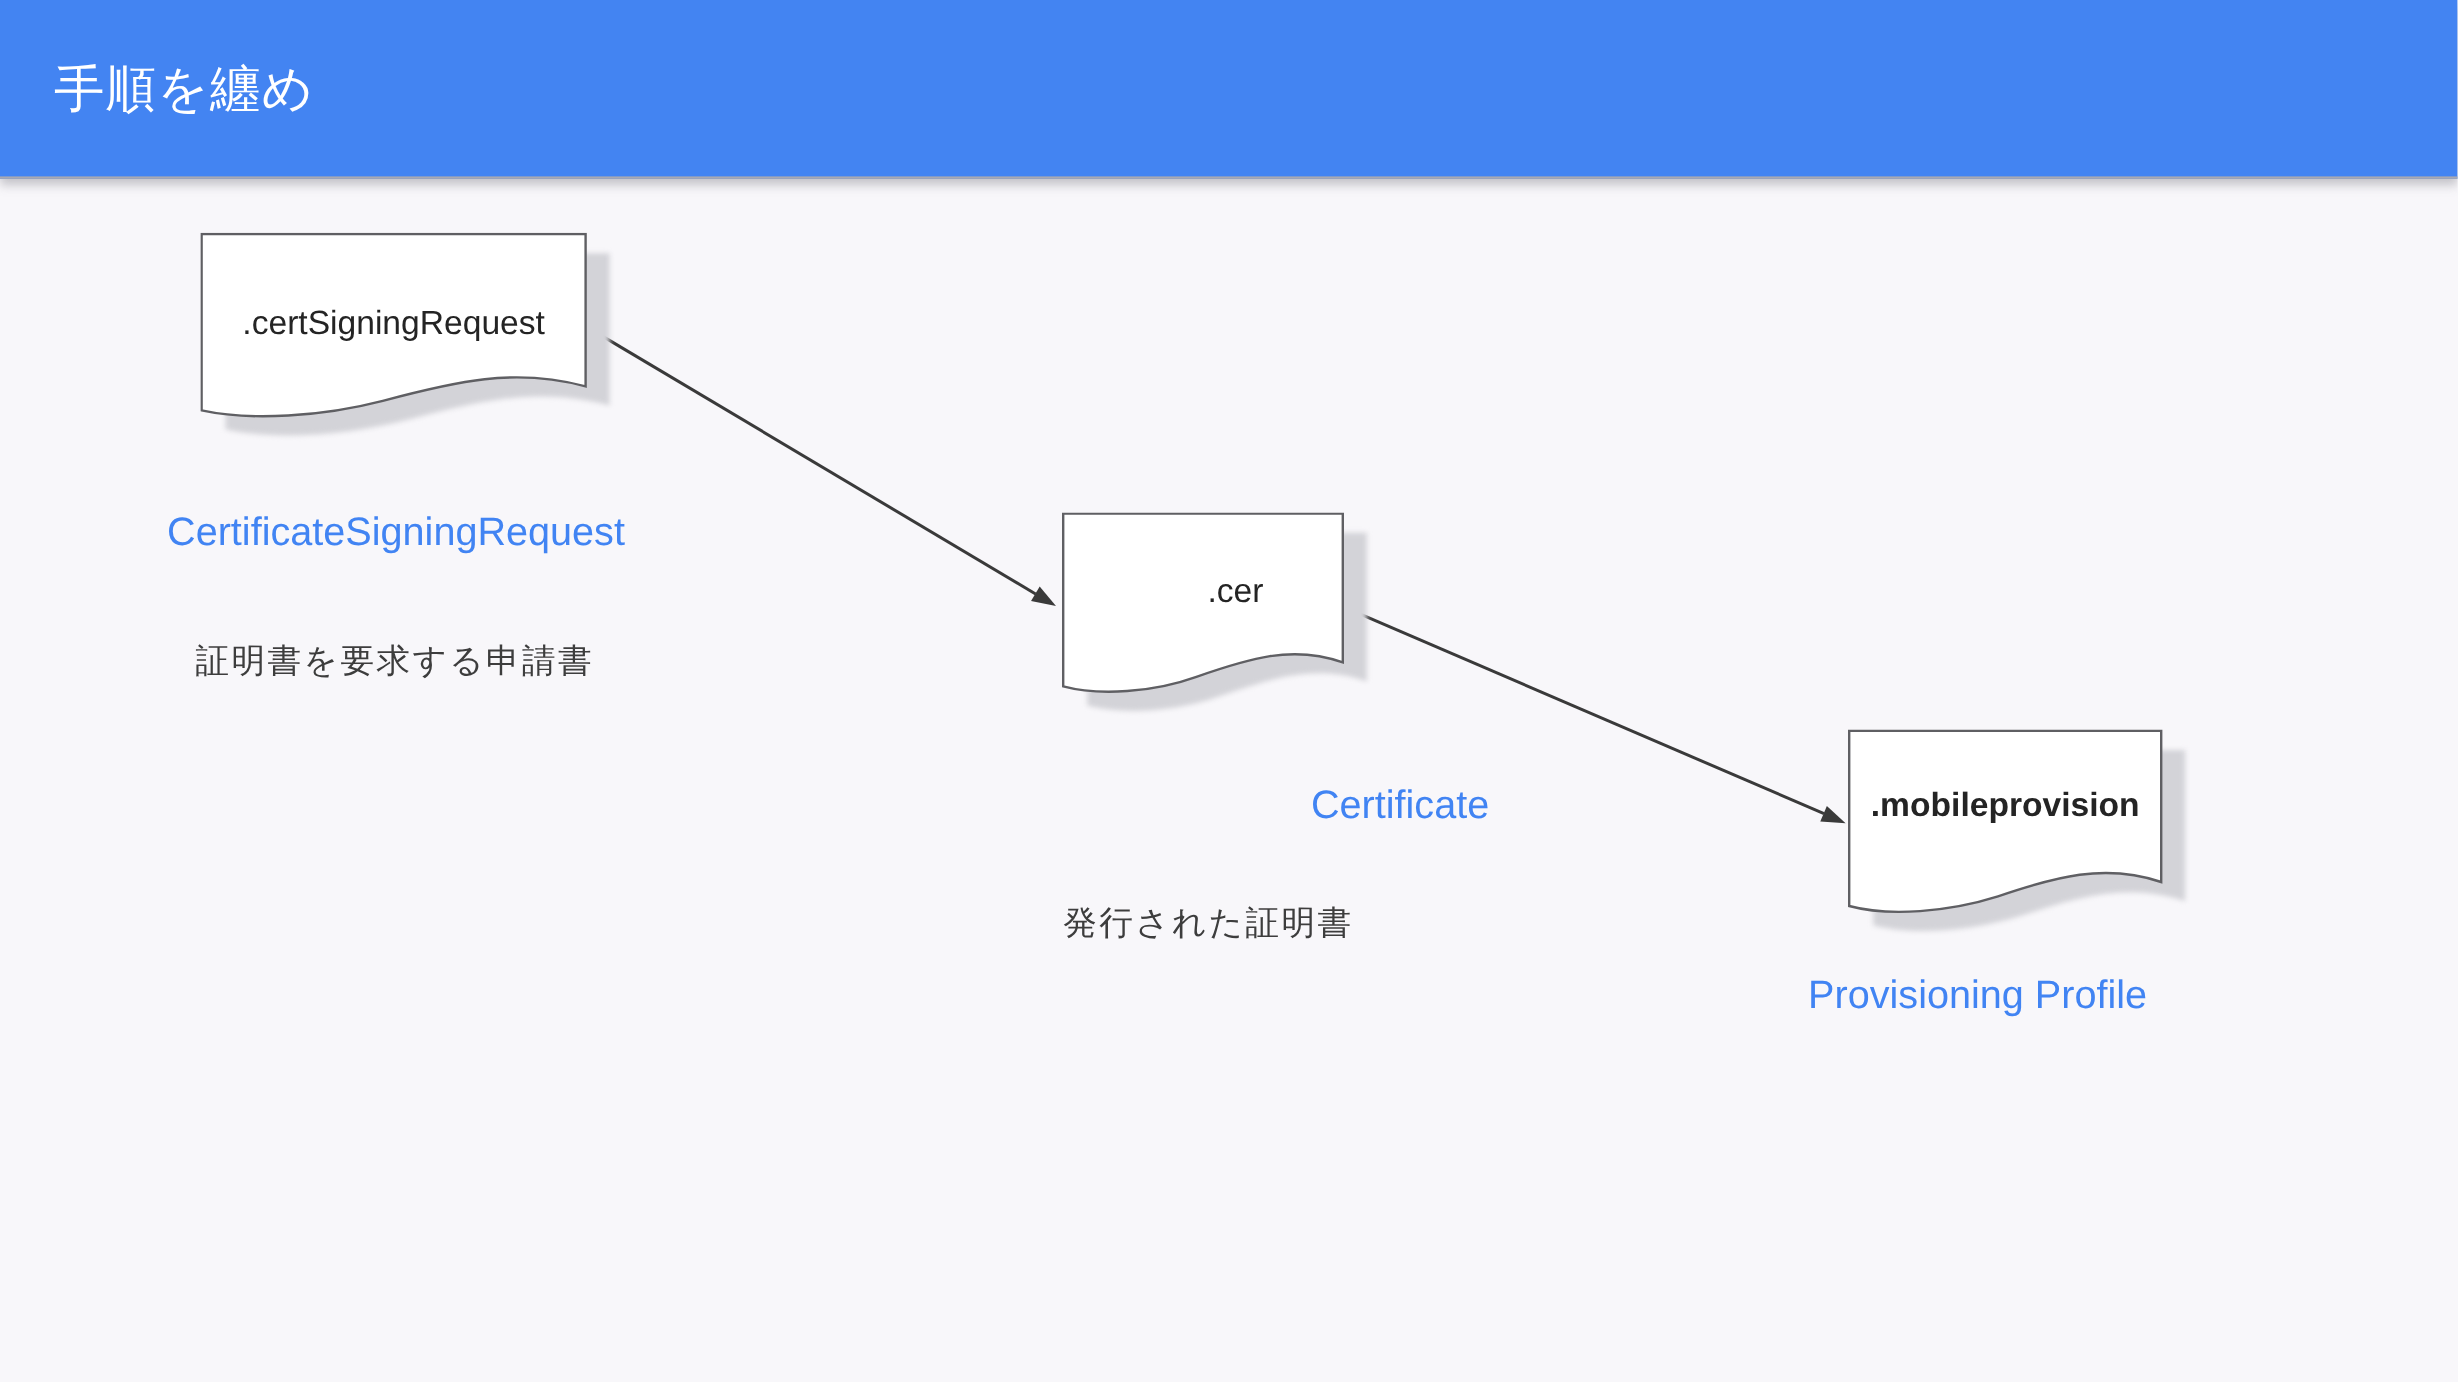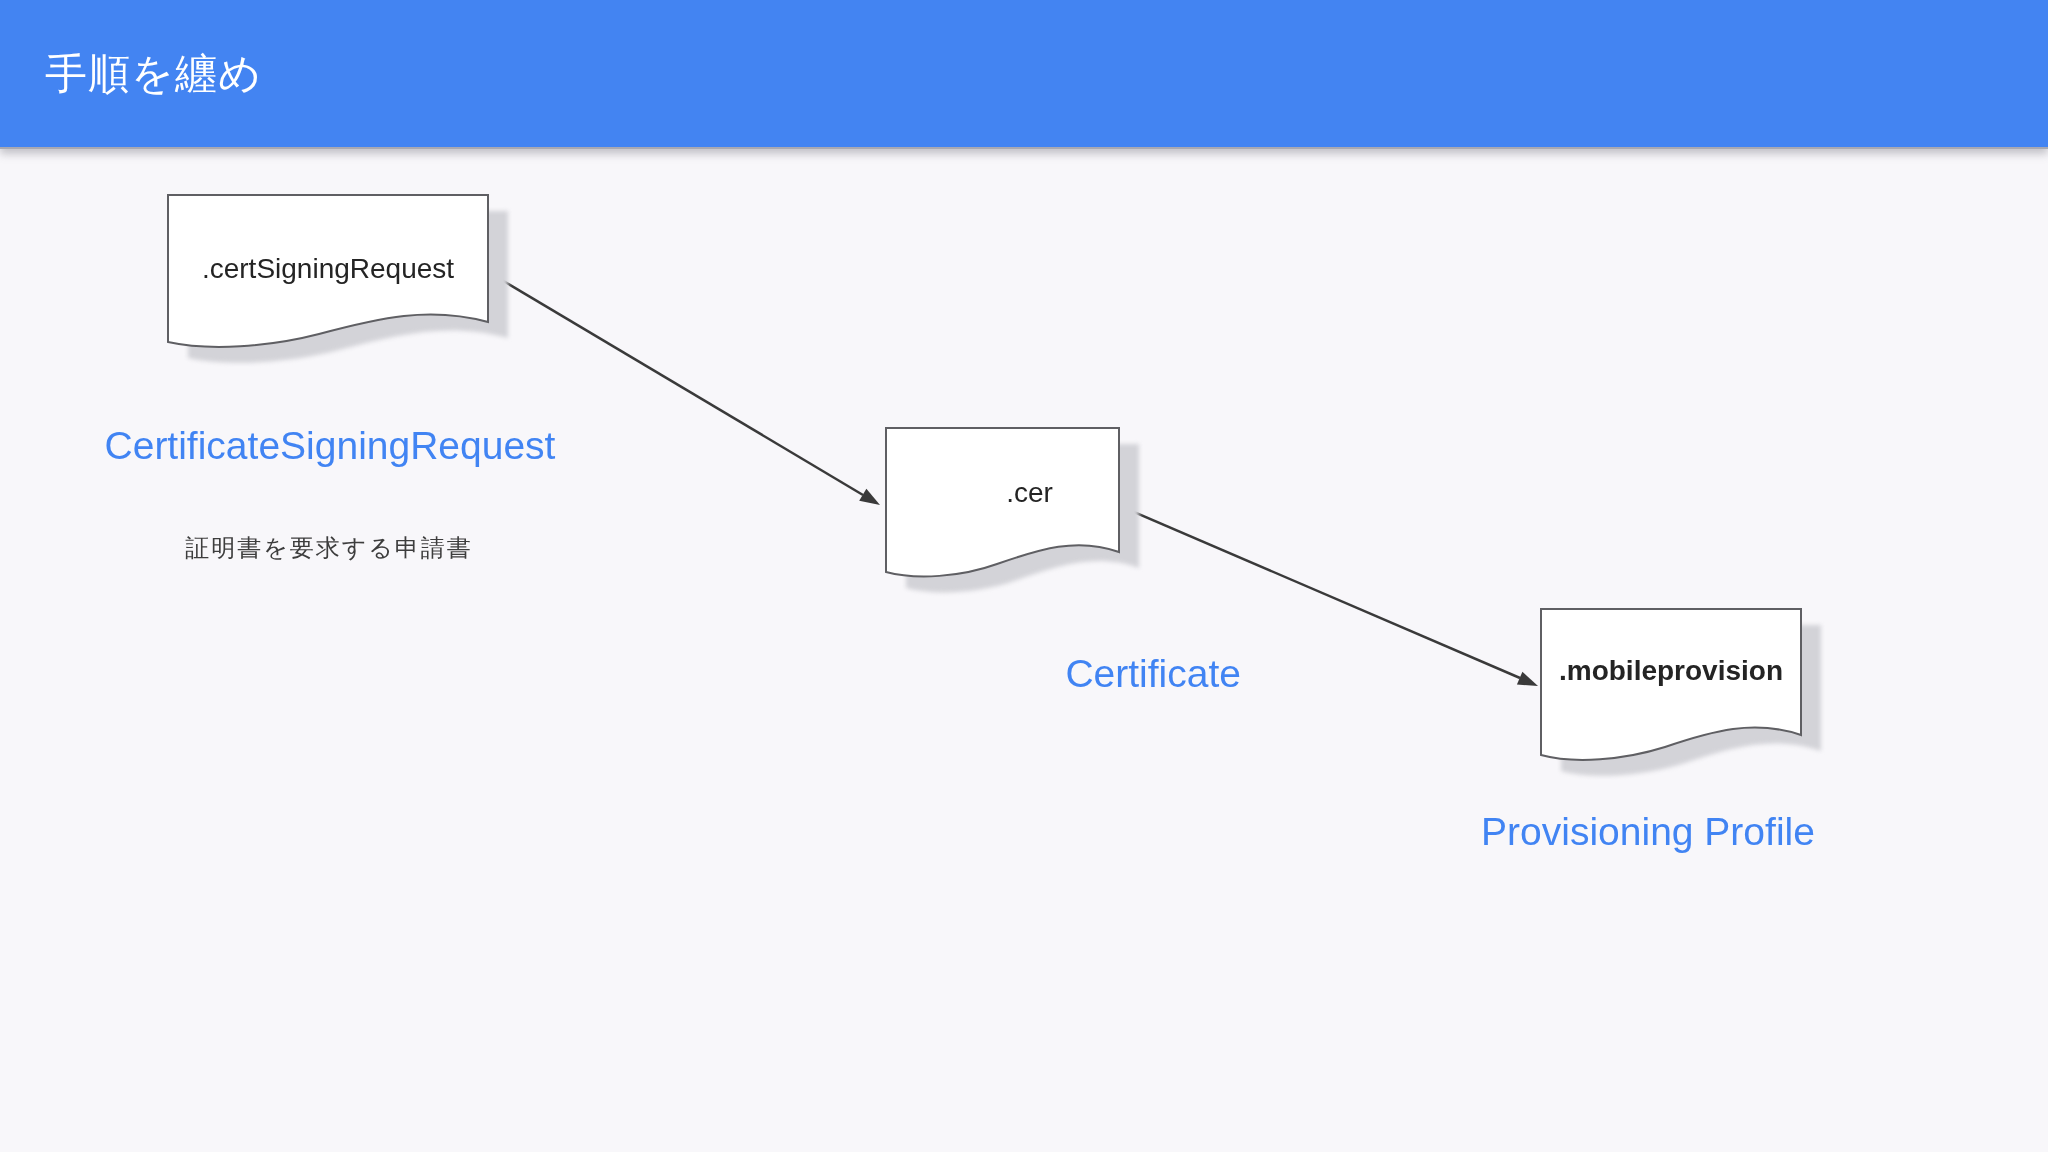--- a/index.html
+++ b/index.html
@@ -55,29 +55,29 @@
     width: 100%;
     text-align: center;
     font-size: 28px;
     color: #242424;
     white-space: nowrap;
   }
   .node-label {
     position: absolute;
     width: 470px;
     text-align: center;
-    font-size: 39px;
+    font-size: 33px;
     color: #4184f3;
     white-space: nowrap;
   }
   .node-desc {
     position: absolute;
     width: 470px;
     text-align: center;
-    font-size: 24px;
+    font-size: 28px;
     color: #3d3d3d;
     letter-spacing: 2px;
     white-space: nowrap;
   }
   .arrow-layer {
     position: absolute;
     left: 0; top: 0;
     width: 2048px; height: 1005px;
     pointer-events: none;
   }
@@ -130,17 +130,18 @@
         <path class="doc-shadow" transform="translate(20,16)" d="M1,1 L261,1 L261,127 C214,111 172,123 125,139 C84,152 34,156 1,147 Z"></path>
         <path class="doc-shape" d="M1,1 L261,1 L261,127 C214,111 172,123 125,139 C84,152 34,156 1,147 Z"></path>
       </svg>
       <div class="doc-filename" style="top:47px; width:262px;font-weight:bold;">.mobileprovision</div>
     </div>
 
     <div class="node-label" style="left:95px; top:277px;">CertificateSigningRequest</div>
     <div class="node-desc" style="left:94px; top:385px;">証明書を要求する申請書</div>
 
     <div class="node-label" style="left:771px; top:505px;text-align:right;">Certificate</div>
+    <div class="node-desc" style="left:772px; top:603px;">発行された証明書</div>
 
     <div class="node-label" style="left:1413px; top:663px;">Provisioning Profile</div>
 
   </div>
 </div>
 
 </body></html>

